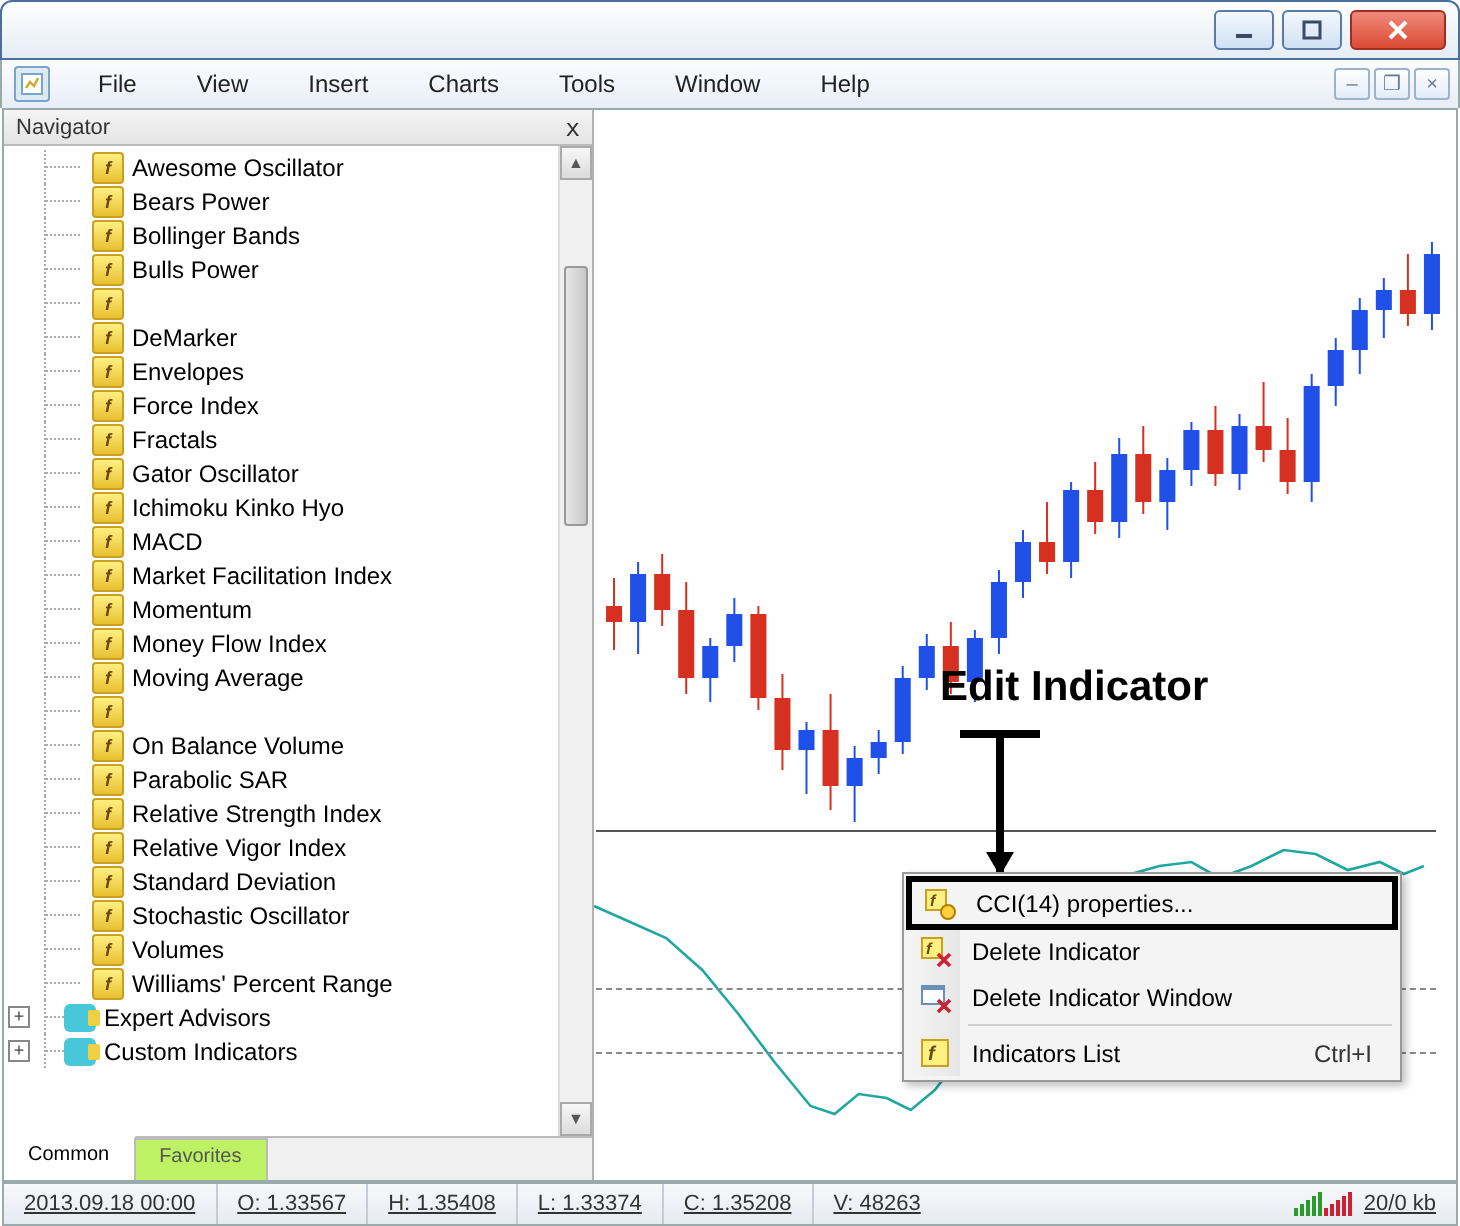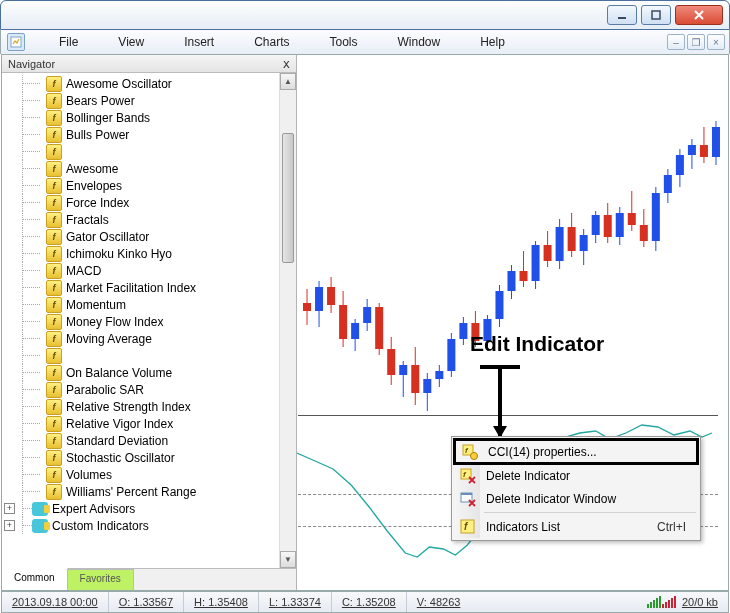--- a/index.html
+++ b/index.html
@@ -6,21 +6,21 @@
 body { font-family: "Segoe UI", Tahoma, sans-serif; font-size: 12px; background: #fff; width: 730px; height: 613px; overflow: hidden; position: relative; }
 
 
 .titlebar { height: 30px; background: linear-gradient(#fdfefe,#e6edf5); border: 1px solid #4a6e9e; border-radius: 6px 6px 0 0; display: flex; align-items: center; padding: 0 6px; }
 .titlebar .spacer { flex: 1; }
 .winbtn { width: 30px; height: 20px; border: 1px solid #5a7aa8; border-radius: 3px; margin-left: 4px; display: flex; align-items: center; justify-content: center; background: linear-gradient(#f3f8fe,#cfe0f3); font-size: 11px; color: #3b4a60; }
 .winbtn.close { width: 48px; background: linear-gradient(#f08a7b,#d94b34); color: #fff; border-color: #9c2f1f; }
 .winbtn svg { display: block; }
 
 
-.menubar { height: 24px; background: linear-gradient(#fbfcfe,#e8eef7); border-left: 1px solid #9aa; border-right: 1px solid #9aa; display: flex; align-items: center; padding-left: 6px; gap: 20px; justify-content: center; }
+.menubar { height: 24px; background: linear-gradient(#fbfcfe,#e8eef7); border-left: 1px solid #9aa; border-right: 1px solid #9aa; display: flex; align-items: center; padding-left: 6px; gap: 10px; justify-content: center; }
 .app-icon { width: 18px; height: 18px; background: #dceaf7; border: 1px solid #7aa3cc; border-radius: 2px; display: flex; align-items: center; justify-content: center; margin-right: 4px; }
 .menuitem { padding: 3px 10px; color: #222; border-radius: 3px; }
 .mdi-btns { margin-left: auto; display: flex; gap: 2px; padding-right: 4px; }
 .mdi { width: 18px; height: 16px; border: 1px solid #9cb3cc; background: linear-gradient(#fff,#e2ecf7); display: flex; align-items: center; justify-content: center; border-radius: 2px; color: #6a7a90; font-size: 10px; }
 
 
 .content { position: absolute; top: 54px; left: 1px; right: 1px; bottom: 22px; border: 1px solid #9aa; display: flex; }
 
 
 .navigator { width: 295px; border-right: 1px solid #b3b3b3; display: flex; flex-direction: column; background: #fff; position: relative; }
@@ -148,21 +148,21 @@
             <span class="ind-icon">f</span>
             <span>Bulls Power</span>
           </li>
           <li class="tree-li">
             <span class="tree-dots"></span>
             <span class="ind-icon">f</span>
           </li>
           <li class="tree-li">
             <span class="tree-dots"></span>
             <span class="ind-icon">f</span>
-            <span>Awesome</span>
+            <span>DeMarker</span>
           </li>
           <li class="tree-li">
             <span class="tree-dots"></span>
             <span class="ind-icon">f</span>
             <span>Envelopes</span>
           </li>
           <li class="tree-li">
             <span class="tree-dots"></span>
             <span class="ind-icon">f</span>
             <span>Force Index</span>

